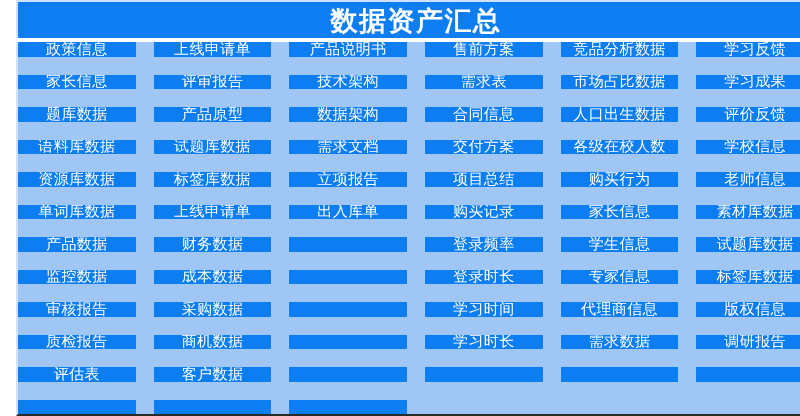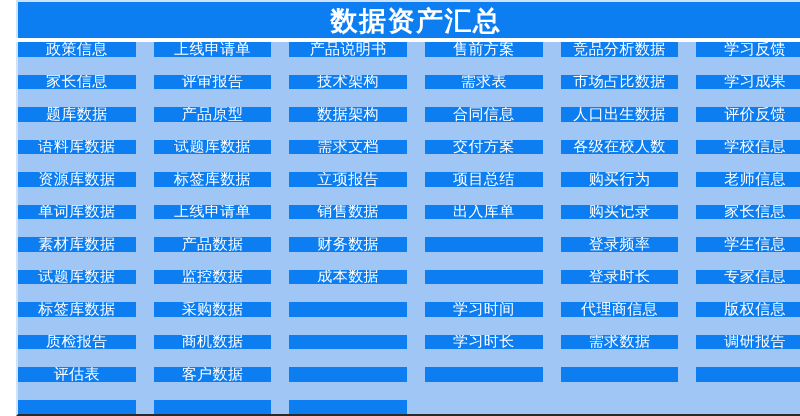--- a/index.html
+++ b/index.html
@@ -191,23 +191,20 @@
         <div class="cell">
           <span class="cell-label">老师信息</span>
         </div>
         <div class="cell">
           <span class="cell-label">单词库数据</span>
         </div>
         <div class="cell">
           <span class="cell-label">上线申请单</span>
         </div>
         <div class="cell">
-          <span class="cell-label">销售数据</span>
-        </div>
-        <div class="cell">
           <span class="cell-label">出入库单</span>
         </div>
         <div class="cell">
           <span class="cell-label">购买记录</span>
         </div>
         <div class="cell">
           <span class="cell-label">家长信息</span>
         </div>
         <div class="cell">
           <span class="cell-label">素材库数据</span>
@@ -236,20 +233,23 @@
         </div>
         <div class="cell empty"></div>
         <div class="cell">
           <span class="cell-label">登录时长</span>
         </div>
         <div class="cell">
           <span class="cell-label">专家信息</span>
         </div>
         <div class="cell">
           <span class="cell-label">标签库数据</span>
+        </div>
+        <div class="cell">
+          <span class="cell-label">审核报告</span>
         </div>
         <div class="cell">
           <span class="cell-label">采购数据</span>
         </div>
         <div class="cell empty"></div>
         <div class="cell">
           <span class="cell-label">学习时间</span>
         </div>
         <div class="cell">
           <span class="cell-label">代理商信息</span>

